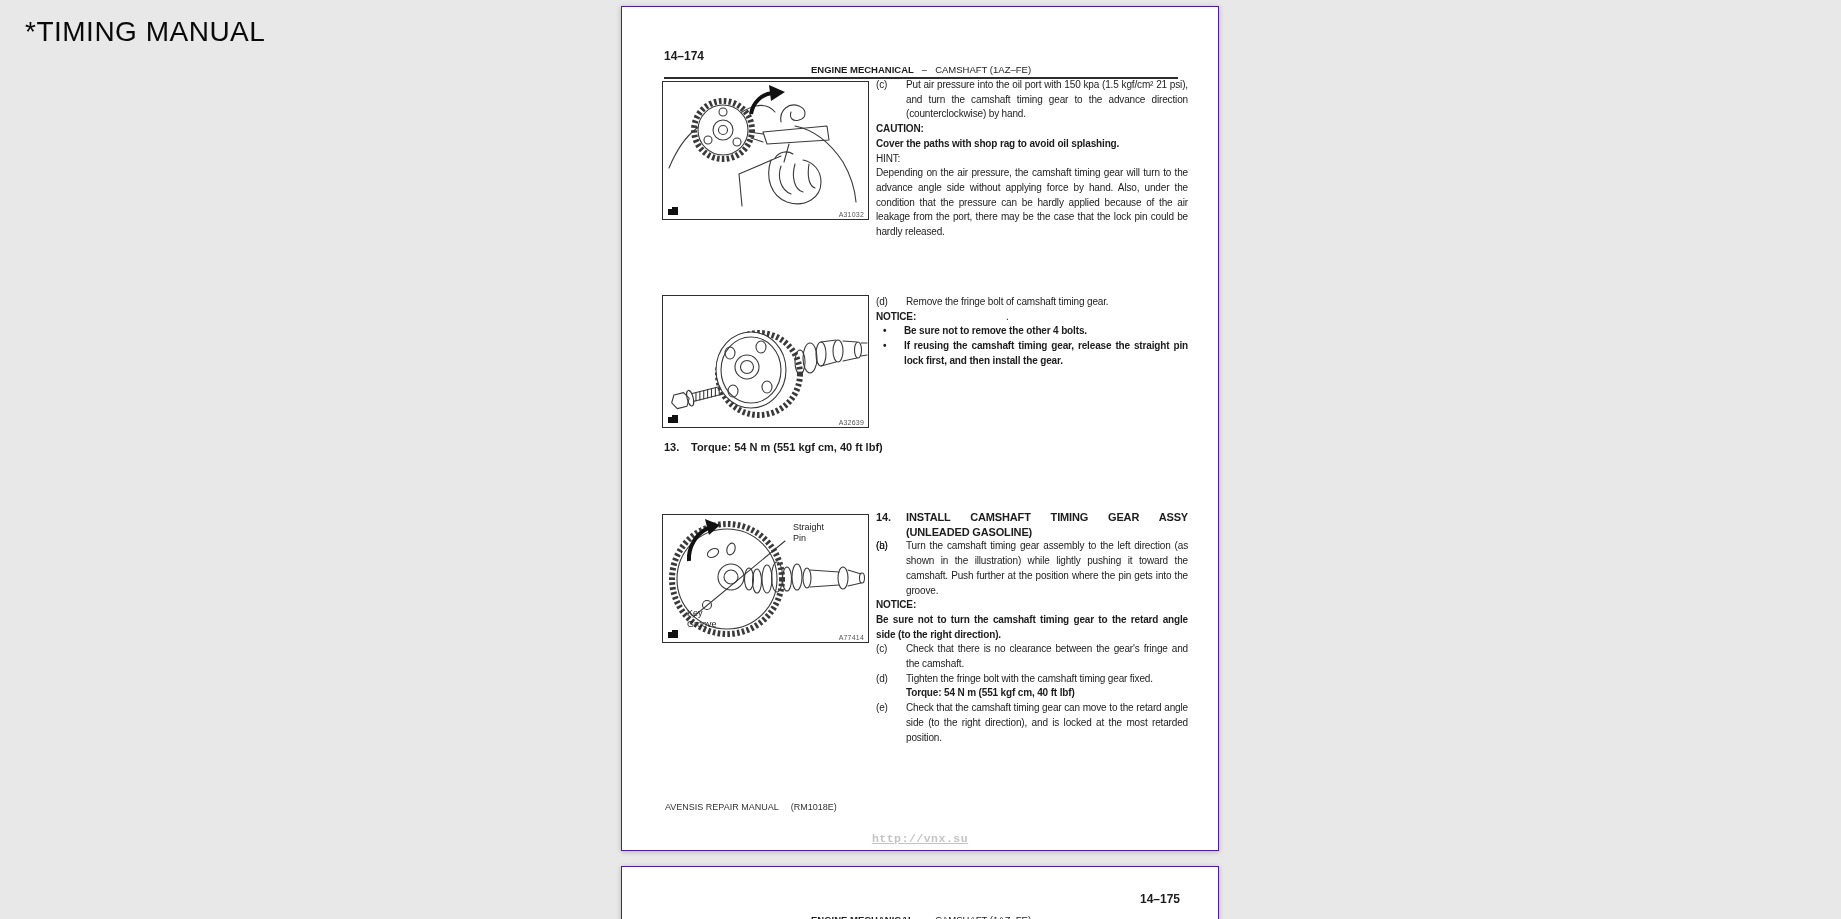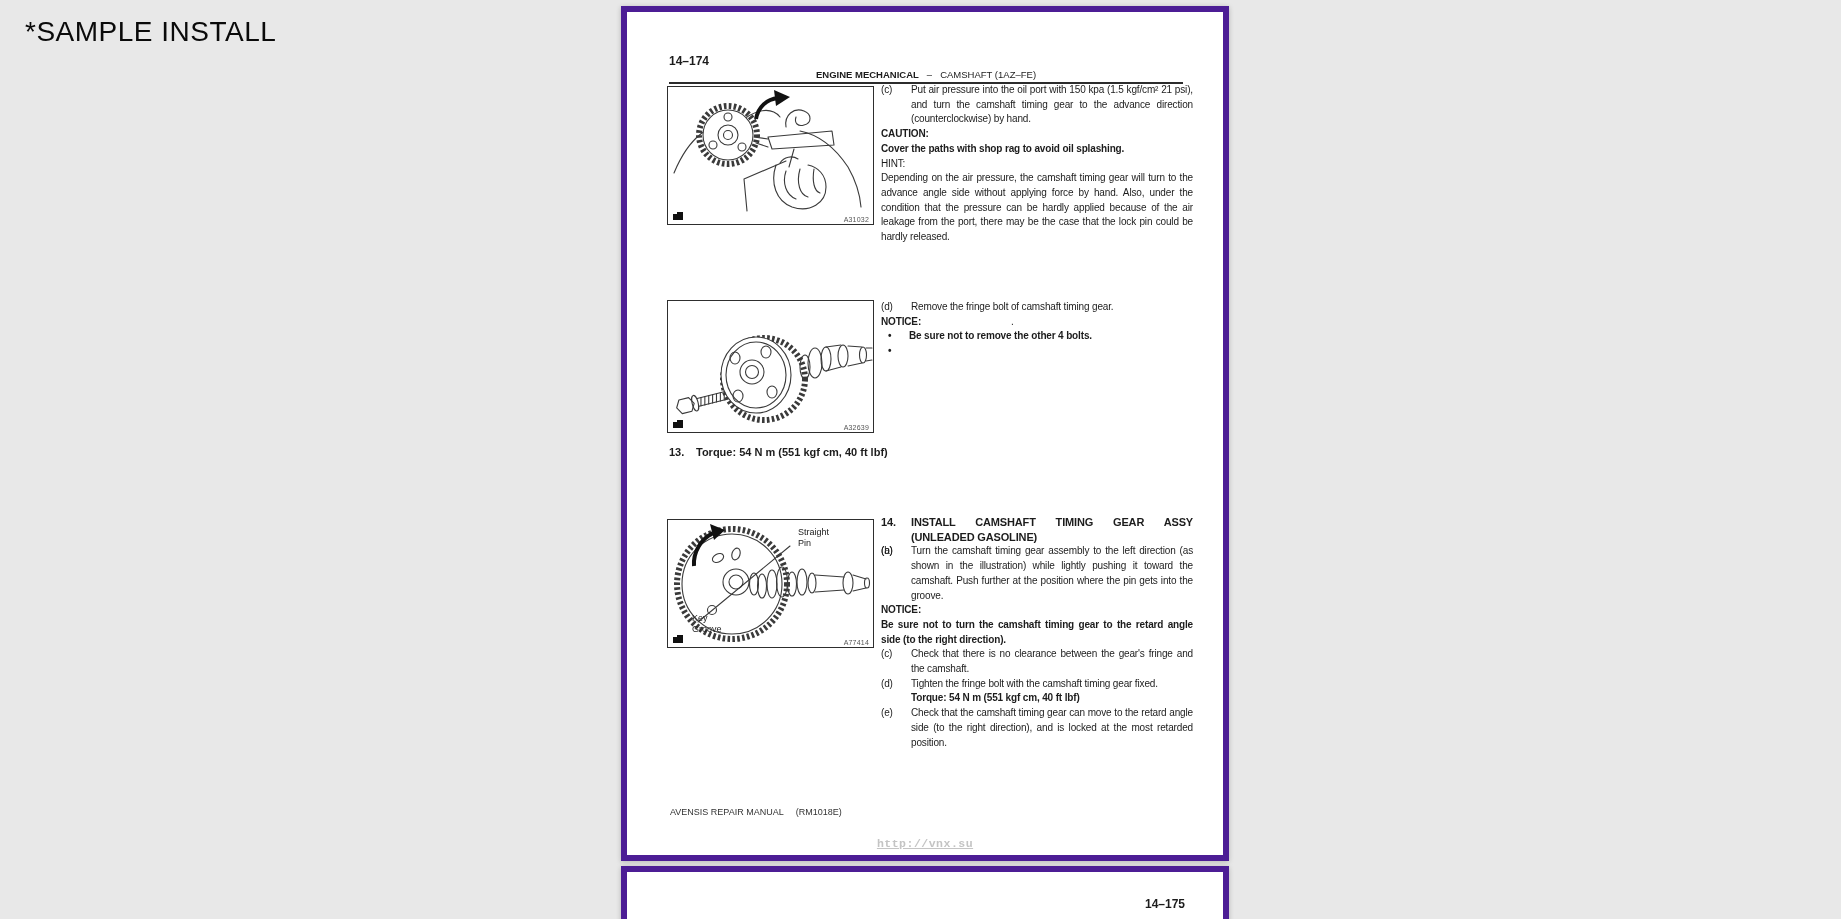--- a/index.html
+++ b/index.html
@@ -1,20 +1,20 @@
 <!DOCTYPE html>
 <html><head>
 <meta charset="utf-8">
 <style>
   html,body{margin:0;padding:0;background:#e8e8e8;}
   .canvas{position:relative;width:1841px;height:919px;background:#e8e8e8;overflow:hidden;
           font-family:"Liberation Sans",sans-serif;color:#1c1c1c;}
   .sample-label{position:absolute;left:25px;top:16px;font-size:28px;letter-spacing:.5px;color:#0a0a0a;white-space:nowrap;}
 
-  .page{position:absolute;left:621px;width:596px;background:#fff;border:6px solid #4c1d95;
+  .page{position:absolute;left:621px;width:596px;background:#fff;border:1px solid #4c1d95;
         box-shadow:0 1px 5px rgba(0,0,0,.22);}
   .page1{top:6px;height:843px;}
   .page2{top:866px;height:120px;overflow:hidden;}
 
   .pagenum{position:absolute;font-size:12px;font-weight:bold;white-space:nowrap;}
   .p1-num{left:42px;top:42px;}
   .p2-num{left:518px;top:25px;}
   .hdr{position:absolute;left:42px;width:514px;text-align:center;font-size:9.5px;white-space:nowrap;}
   .p1-hdr{top:57px;}
   .p2-hdr{top:47px;}
@@ -62,21 +62,21 @@
   .ln{fill:none;stroke:#3a3a3a;stroke-width:1.1;stroke-linecap:round;stroke-linejoin:round;}
   .teeth{fill:none;stroke:#3a3a3a;stroke-width:6;stroke-dasharray:2.6 2.3;}
   .face{fill:#fff;stroke:#3a3a3a;stroke-width:1.1;}
   .blk{fill:#111;stroke:none;}
 </style>
 </head>
 <body>
 
 <div class="canvas">
 
-  <div class="sample-label">*SAMPLE INSTALL</div>
+  <div class="sample-label">*TIMING MANUAL</div>
 
   <div class="page page1">
 
     <div class="pagenum p1-num">14–174</div>
 
     <div class="hdr p1-hdr">
       <span class="sect">ENGINE MECHANICAL</span><span class="dash">–</span><span>CAMSHAFT (1AZ–FE)</span>
     </div>
     <div class="rule"></div>
 
@@ -147,21 +147,21 @@
       <svg class="marker" viewBox="0 0 10 8">
           <path class="blk" d="M0,8 L0,2 L4,2 L4,0 L10,0 L10,8 Z"></path>
         </svg>
       <span class="figid">A32639</span>
     </div>
 
     <div class="col col-d">
       <p class="hp"><span class="hl">(d)</span><span>Remove the fringe bolt of camshaft timing gear.</span></p>
       <p class="b"><span>NOTICE:</span><span style="font-weight:normal;margin-left:90px;">.</span></p>
       <p class="hp bullet-p b"><span class="hl">•</span><span>Be sure not to remove the other 4 bolts.</span></p>
-      <p class="hp bullet-p b"><span class="hl">•</span></p>
+      <p class="hp bullet-p b"><span class="hl">•</span><span>If reusing the camshaft timing gear, release the straight pin lock first, and then install the gear.</span></p>
     </div>
 
     <div class="sec13">
       <span class="num">13.</span>
       <div class="bdy">
         <div>Torque: 54 N m (551 kgf cm, 40 ft lbf)</div>
       </div>
     </div>
 
     <div class="fig fig3">

